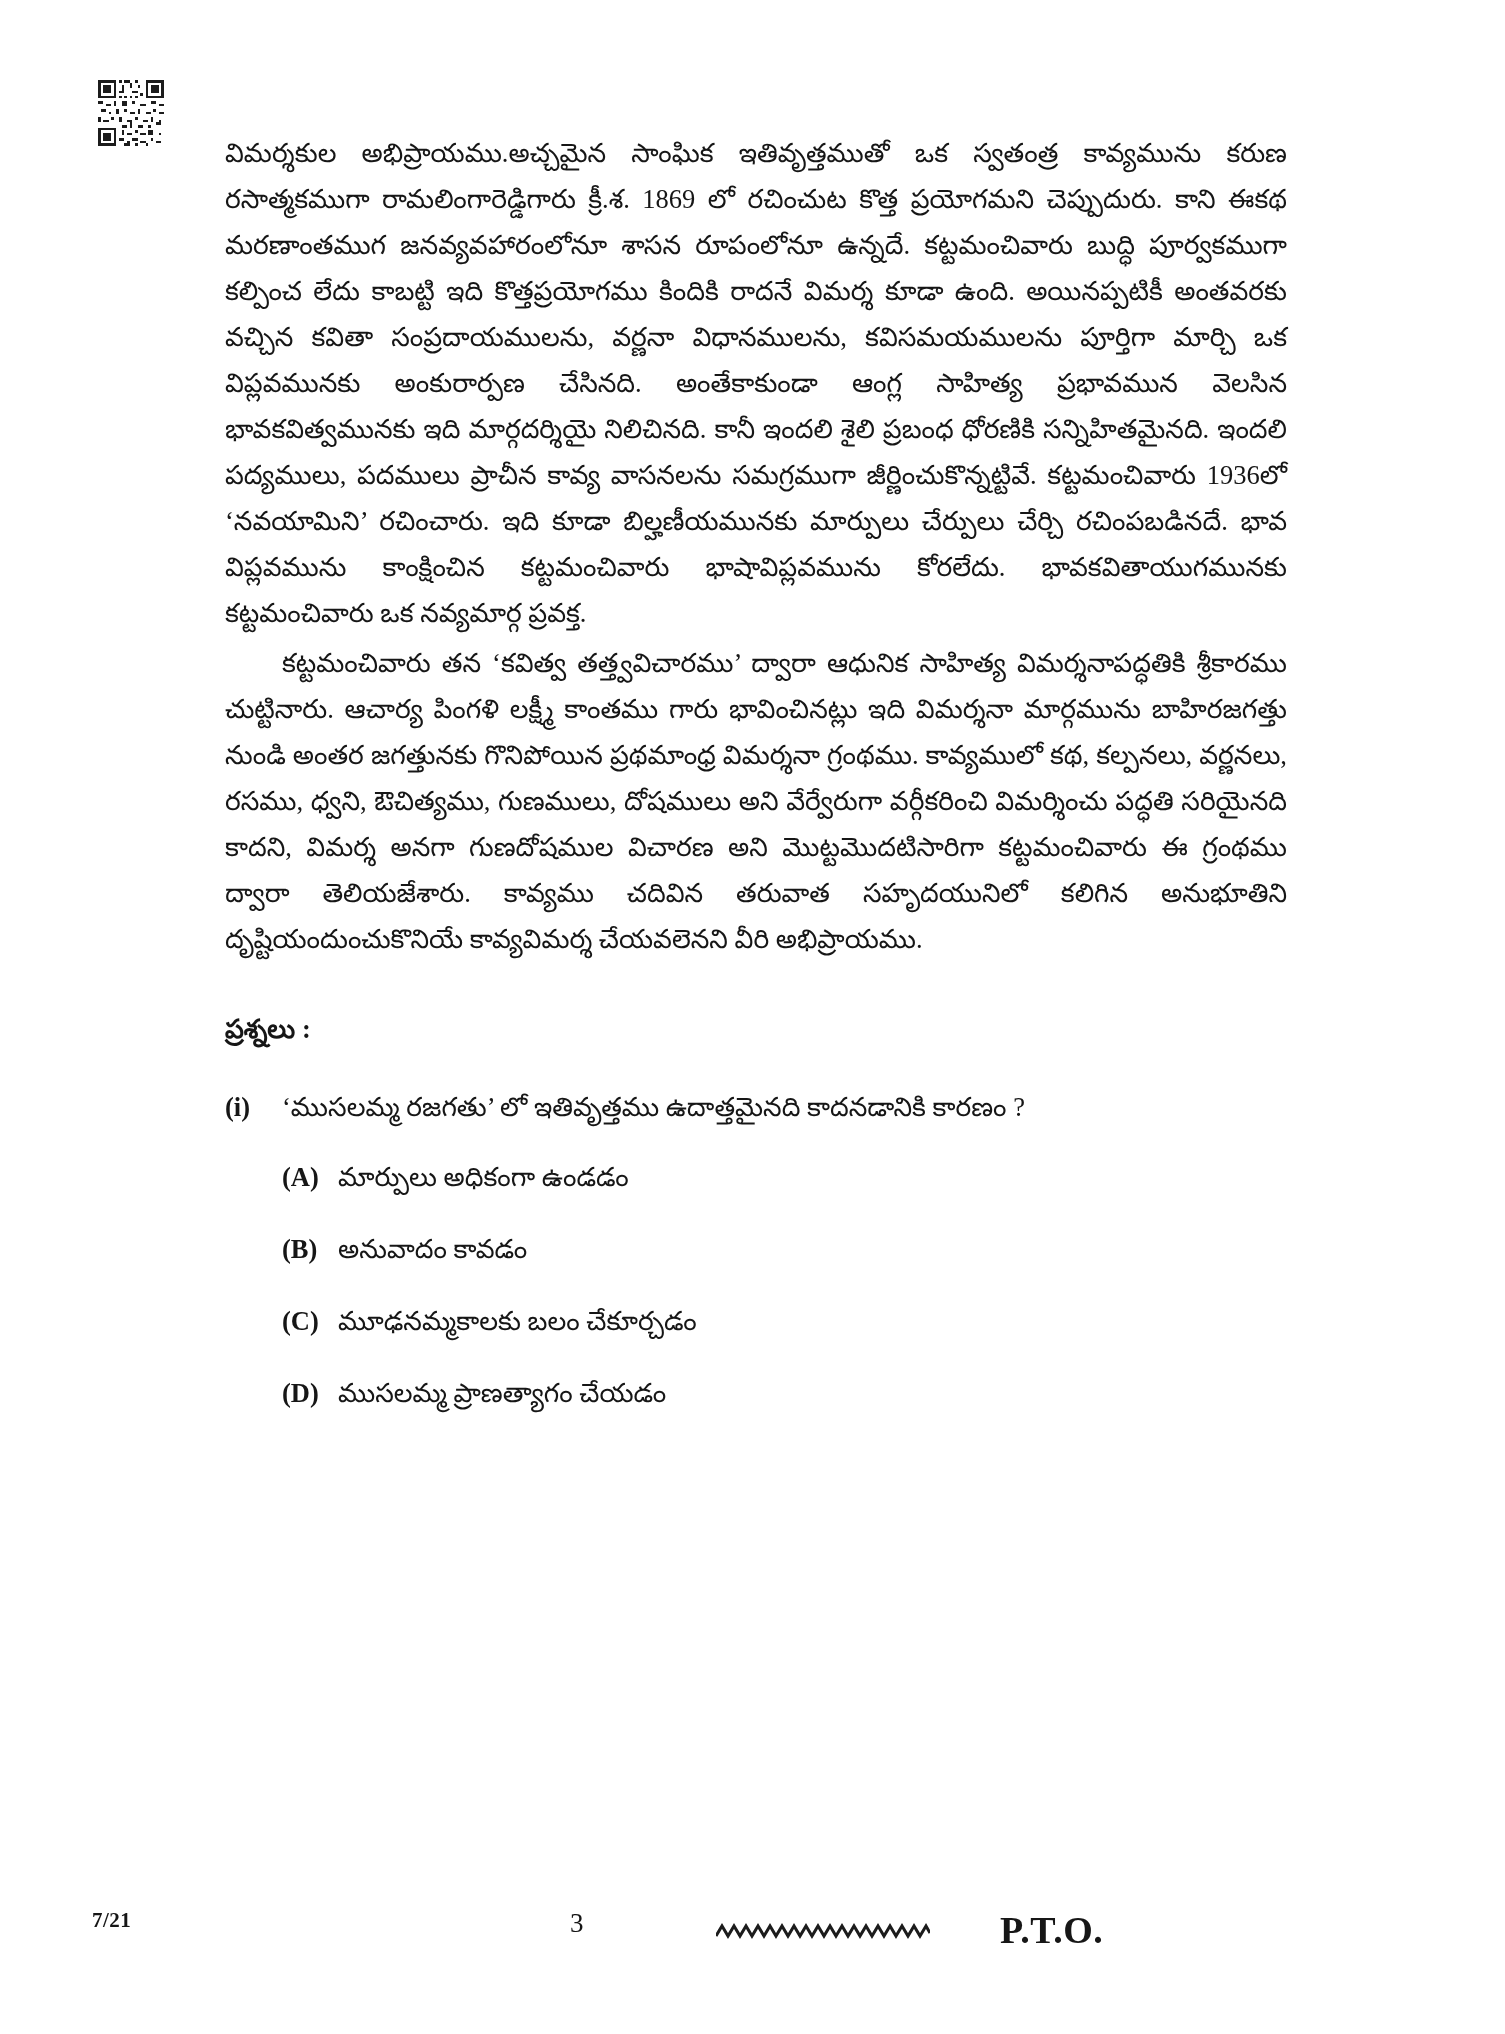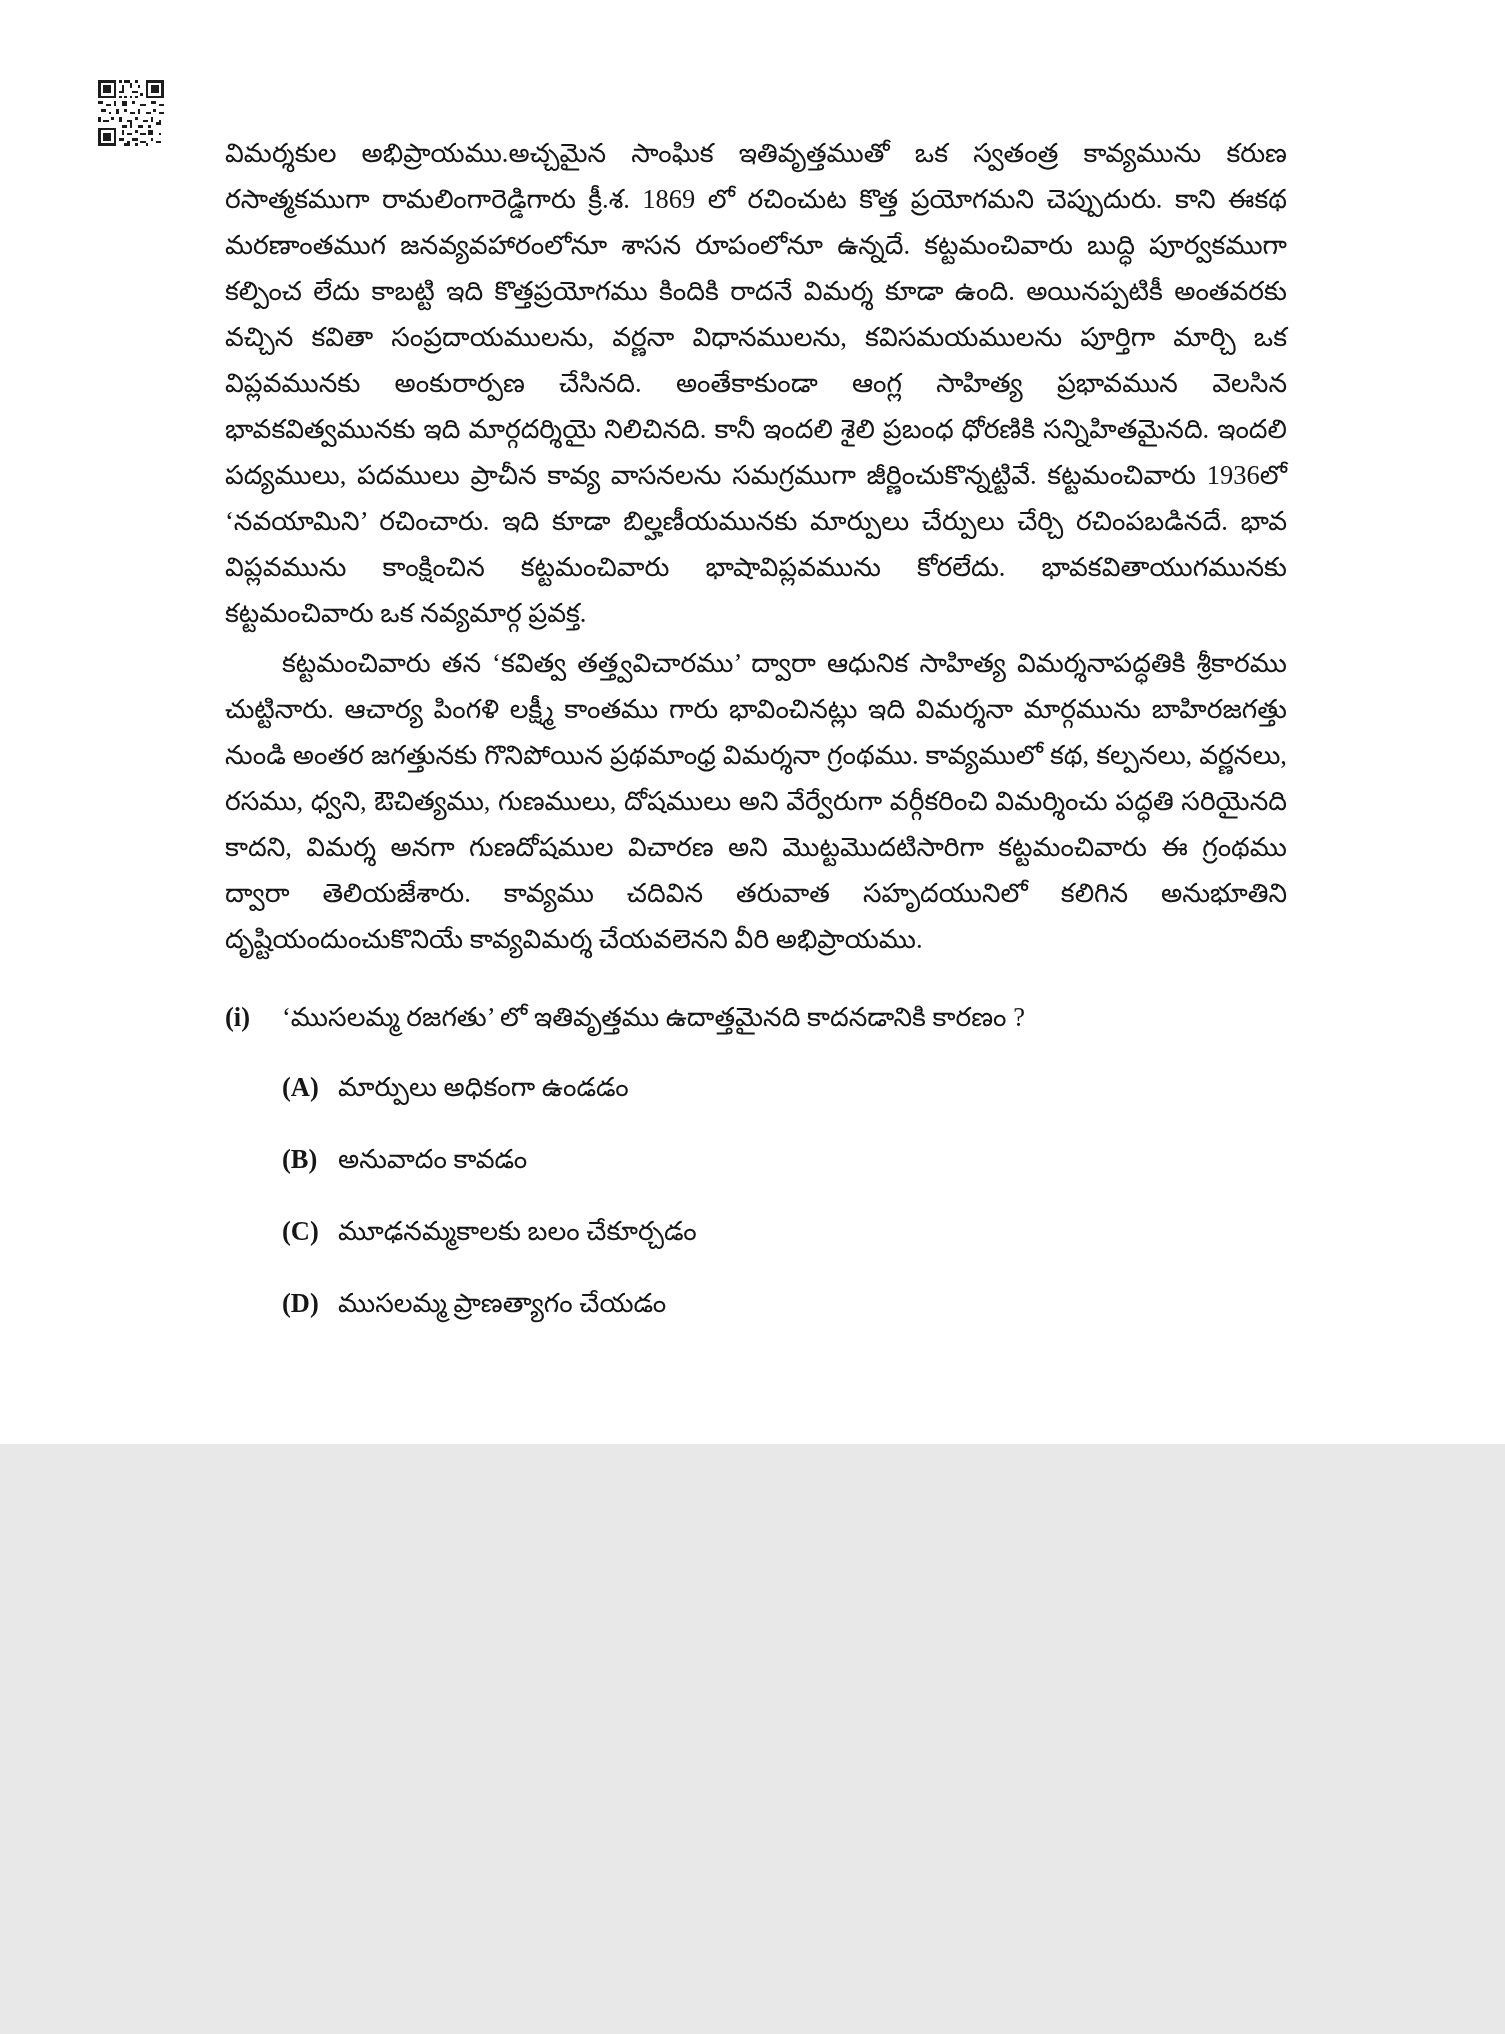--- a/index.html
+++ b/index.html
@@ -3,21 +3,21 @@
 <meta charset="utf-8">
 <style>
   html, body {
     margin: 0;
     padding: 0;
     background: #e8e8e8;
   }
   .page {
     position: relative;
     width: 1505px;
-    height: 1444px;
+    height: 2034px;
     margin: 0 auto;
     background: #ffffff;
     font-family: "Liberation Serif", "DejaVu Serif", serif;
     color: #161616;
     overflow: hidden;
   }
   .qr {
     position: absolute;
     left: 98px;
     top: 80px;
@@ -196,20 +196,21 @@
       <rect x="10" y="24" width="2" height="1"></rect>
         <rect x="14" y="24" width="1" height="1"></rect>
         <rect x="18" y="24" width="1" height="1"></rect>
     </g>
   </svg>
 
   <div class="content">
     <p class="para">విమర్శకుల అభిప్రాయము.అచ్చమైన సాంఘిక ఇతివృత్తముతో ఒక స్వతంత్ర కావ్యమును కరుణ రసాత్మకముగా రామలింగారెడ్డిగారు క్రీ.శ. 1869 లో రచించుట కొత్త ప్రయోగమని చెప్పుదురు. కాని ఈకథ మరణాంతముగ జనవ్యవహారంలోనూ శాసన రూపంలోనూ ఉన్నదే. కట్టమంచివారు బుద్ధి పూర్వకముగా కల్పించ లేదు కాబట్టి ఇది కొత్తప్రయోగము కిందికి రాదనే విమర్శ కూడా ఉంది. అయినప్పటికీ అంతవరకు వచ్చిన కవితా సంప్రదాయములను, వర్ణనా విధానములను, కవిసమయములను పూర్తిగా మార్చి ఒక విప్లవమునకు అంకురార్పణ చేసినది. అంతేకాకుండా ఆంగ్ల సాహిత్య ప్రభావమున వెలసిన భావకవిత్వమునకు ఇది మార్గదర్శియై నిలిచినది. కానీ ఇందలి శైలి ప్రబంధ ధోరణికి సన్నిహితమైనది. ఇందలి పద్యములు, పదములు ప్రాచీన కావ్య వాసనలను సమగ్రముగా జీర్ణించుకొన్నట్టివే. కట్టమంచివారు 1936లో ‘నవయామిని’ రచించారు. ఇది కూడా బిల్హణీయమునకు మార్పులు చేర్పులు చేర్చి రచింపబడినదే. భావ విప్లవమును కాంక్షించిన కట్టమంచివారు భాషావిప్లవమును కోరలేదు. భావకవితాయుగమునకు కట్టమంచివారు ఒక నవ్యమార్గ ప్రవక్త.</p>
     <p class="para indent">కట్టమంచివారు తన ‘కవిత్వ తత్త్వవిచారము’ ద్వారా ఆధునిక సాహిత్య విమర్శనాపద్ధతికి శ్రీకారము చుట్టినారు. ఆచార్య పింగళి లక్ష్మీ కాంతము గారు భావించినట్లు ఇది విమర్శనా మార్గమును బాహిరజగత్తు నుండి అంతర జగత్తునకు గొనిపోయిన ప్రథమాంధ్ర విమర్శనా గ్రంథము. కావ్యములో కథ, కల్పనలు, వర్ణనలు, రసము, ధ్వని, ఔచిత్యము, గుణములు, దోషములు అని వేర్వేరుగా వర్గీకరించి విమర్శించు పద్ధతి సరియైనది కాదని, విమర్శ అనగా గుణదోషముల విచారణ అని మొట్టమొదటిసారిగా కట్టమంచివారు ఈ గ్రంథము ద్వారా తెలియజేశారు. కావ్యము చదివిన తరువాత సహృదయునిలో కలిగిన అనుభూతిని దృష్టియందుంచుకొనియే కావ్యవిమర్శ చేయవలెనని వీరి అభిప్రాయము.</p>
 
+    <div class="q-label">ప్రశ్నలు :</div>
 
     <div class="question">
       <span class="q-num">(i)</span>
       <span class="q-text">‘ముసలమ్మ రజగతు’ లో ఇతివృత్తము ఉదాత్తమైనది కాదనడానికి కారణం ?</span>
     </div>
 
     <div class="options">
       <div class="option">
         <span class="opt-label">(A)</span>
         <span class="opt-text">మార్పులు అధికంగా ఉండడం</span>

